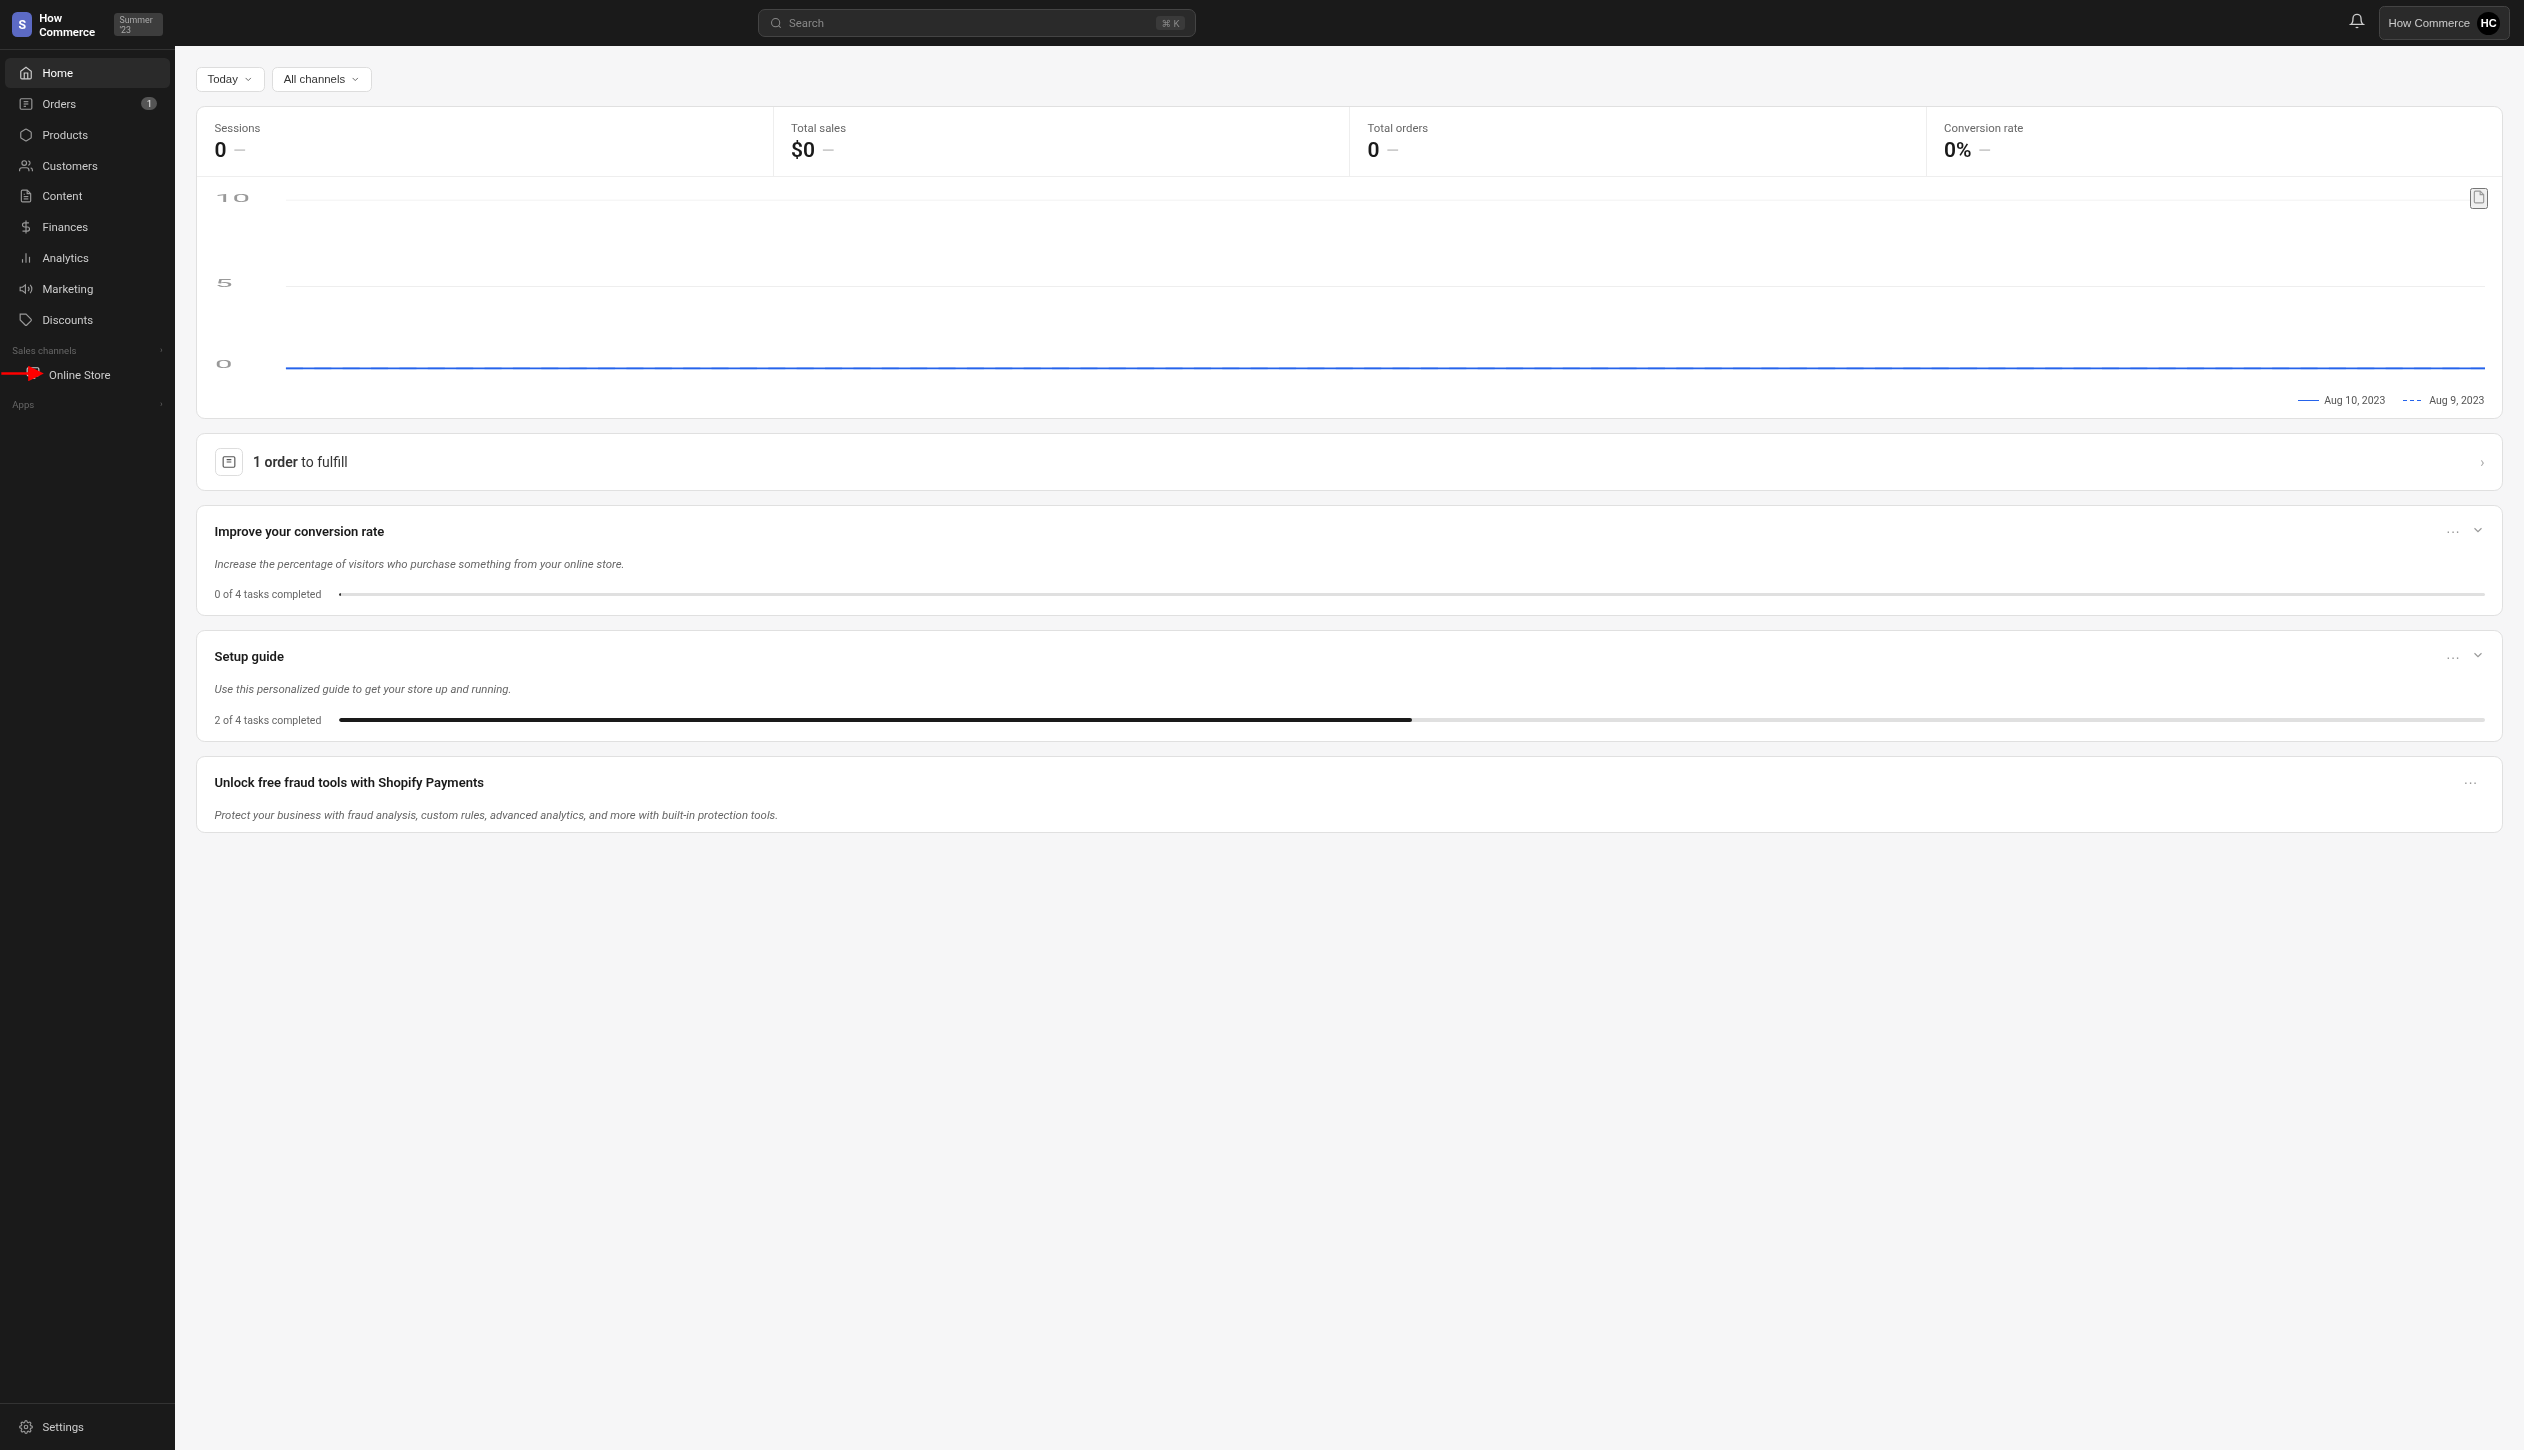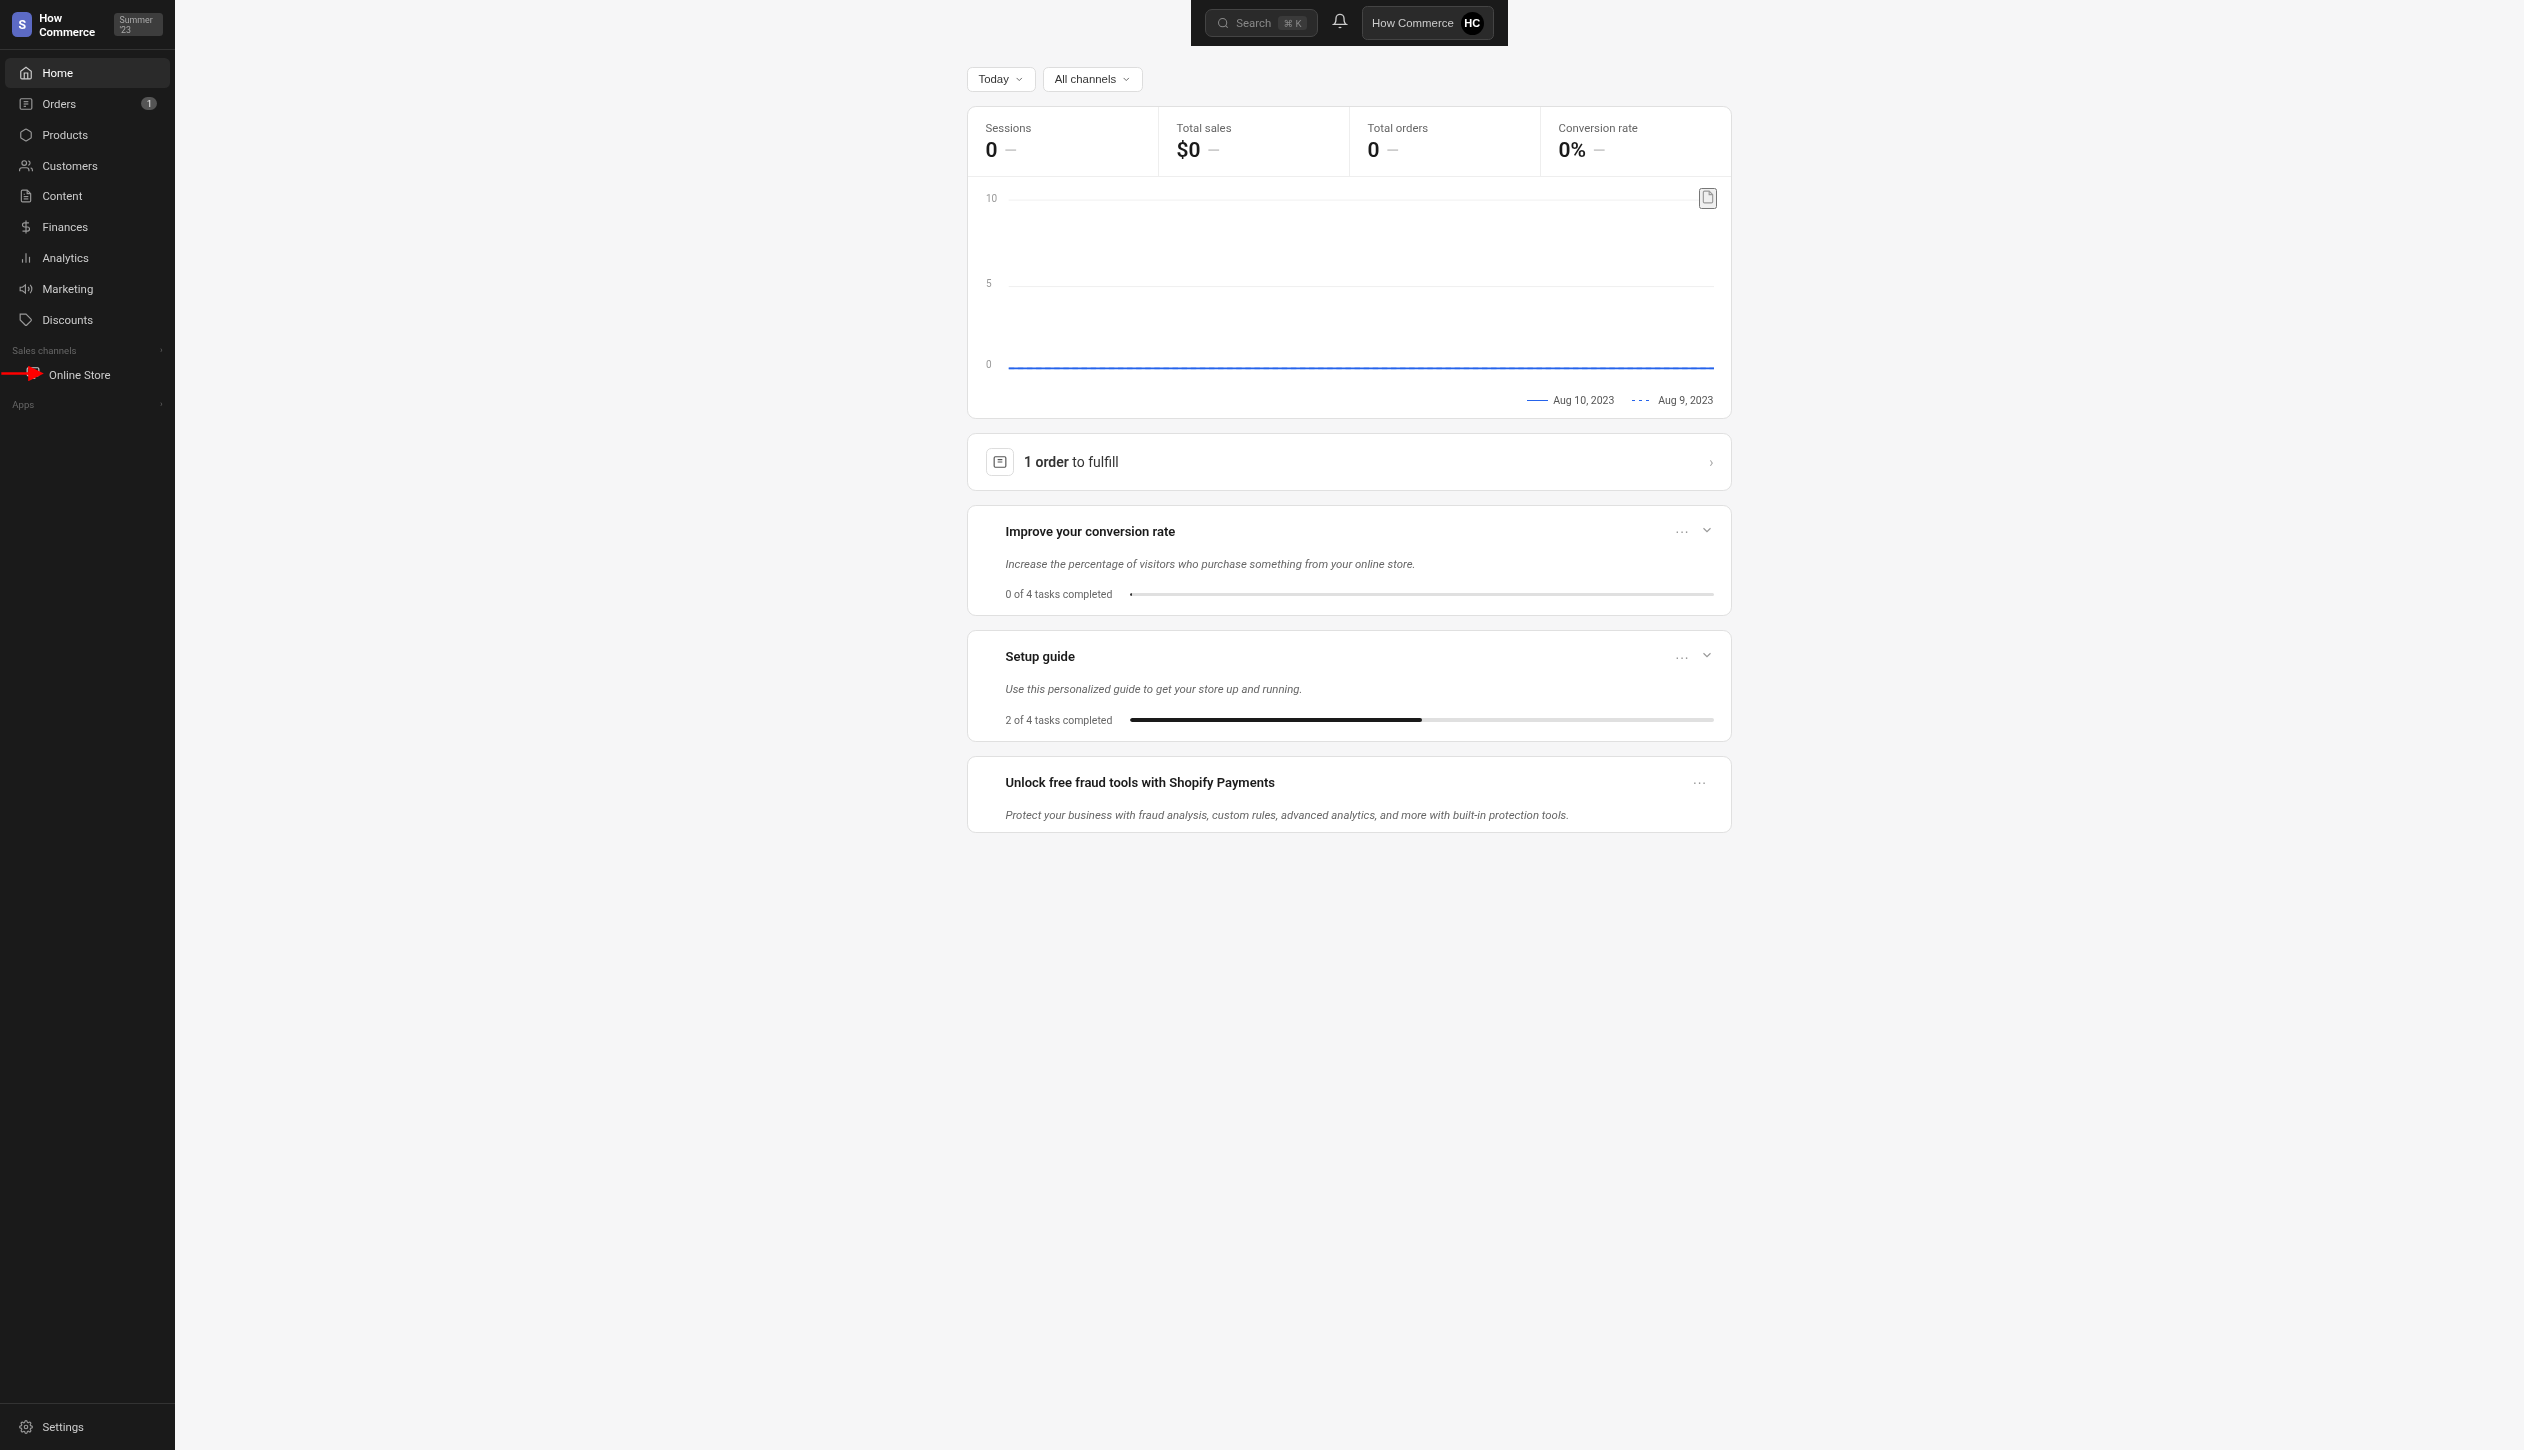--- a/index.html
+++ b/index.html
@@ -111,21 +111,20 @@
       padding: 7px 0;
       border-top: 0.9px solid #333;
     }
 
     
     .main {
       flex: 1;
       display: flex;
       flex-direction: column;
       overflow: hidden;
-      align-items: center;
     }
 
     
     .topbar {
       background: #1a1a1a;
       display: flex;
       align-items: center;
       padding: 0 14px;
       height: 46px;
       gap: 10.5px;
@@ -324,21 +323,20 @@
     .section-text strong { font-weight: 600; }
     .section-chevron { color: #aaa; font-size: 14px; }
 
     
     .task-card {
       background: white;
       border: 0.9px solid #e0e0e0;
       border-radius: 8.8px;
       margin-bottom: 14px;
       overflow: hidden;
-      padding-left: 20px;
     }
     .task-header {
       display: flex;
       align-items: center;
       padding: 14px 17.5px;
     }
     .task-title {
       flex: 1;
       font-size: 13px;
       font-weight: 600;

